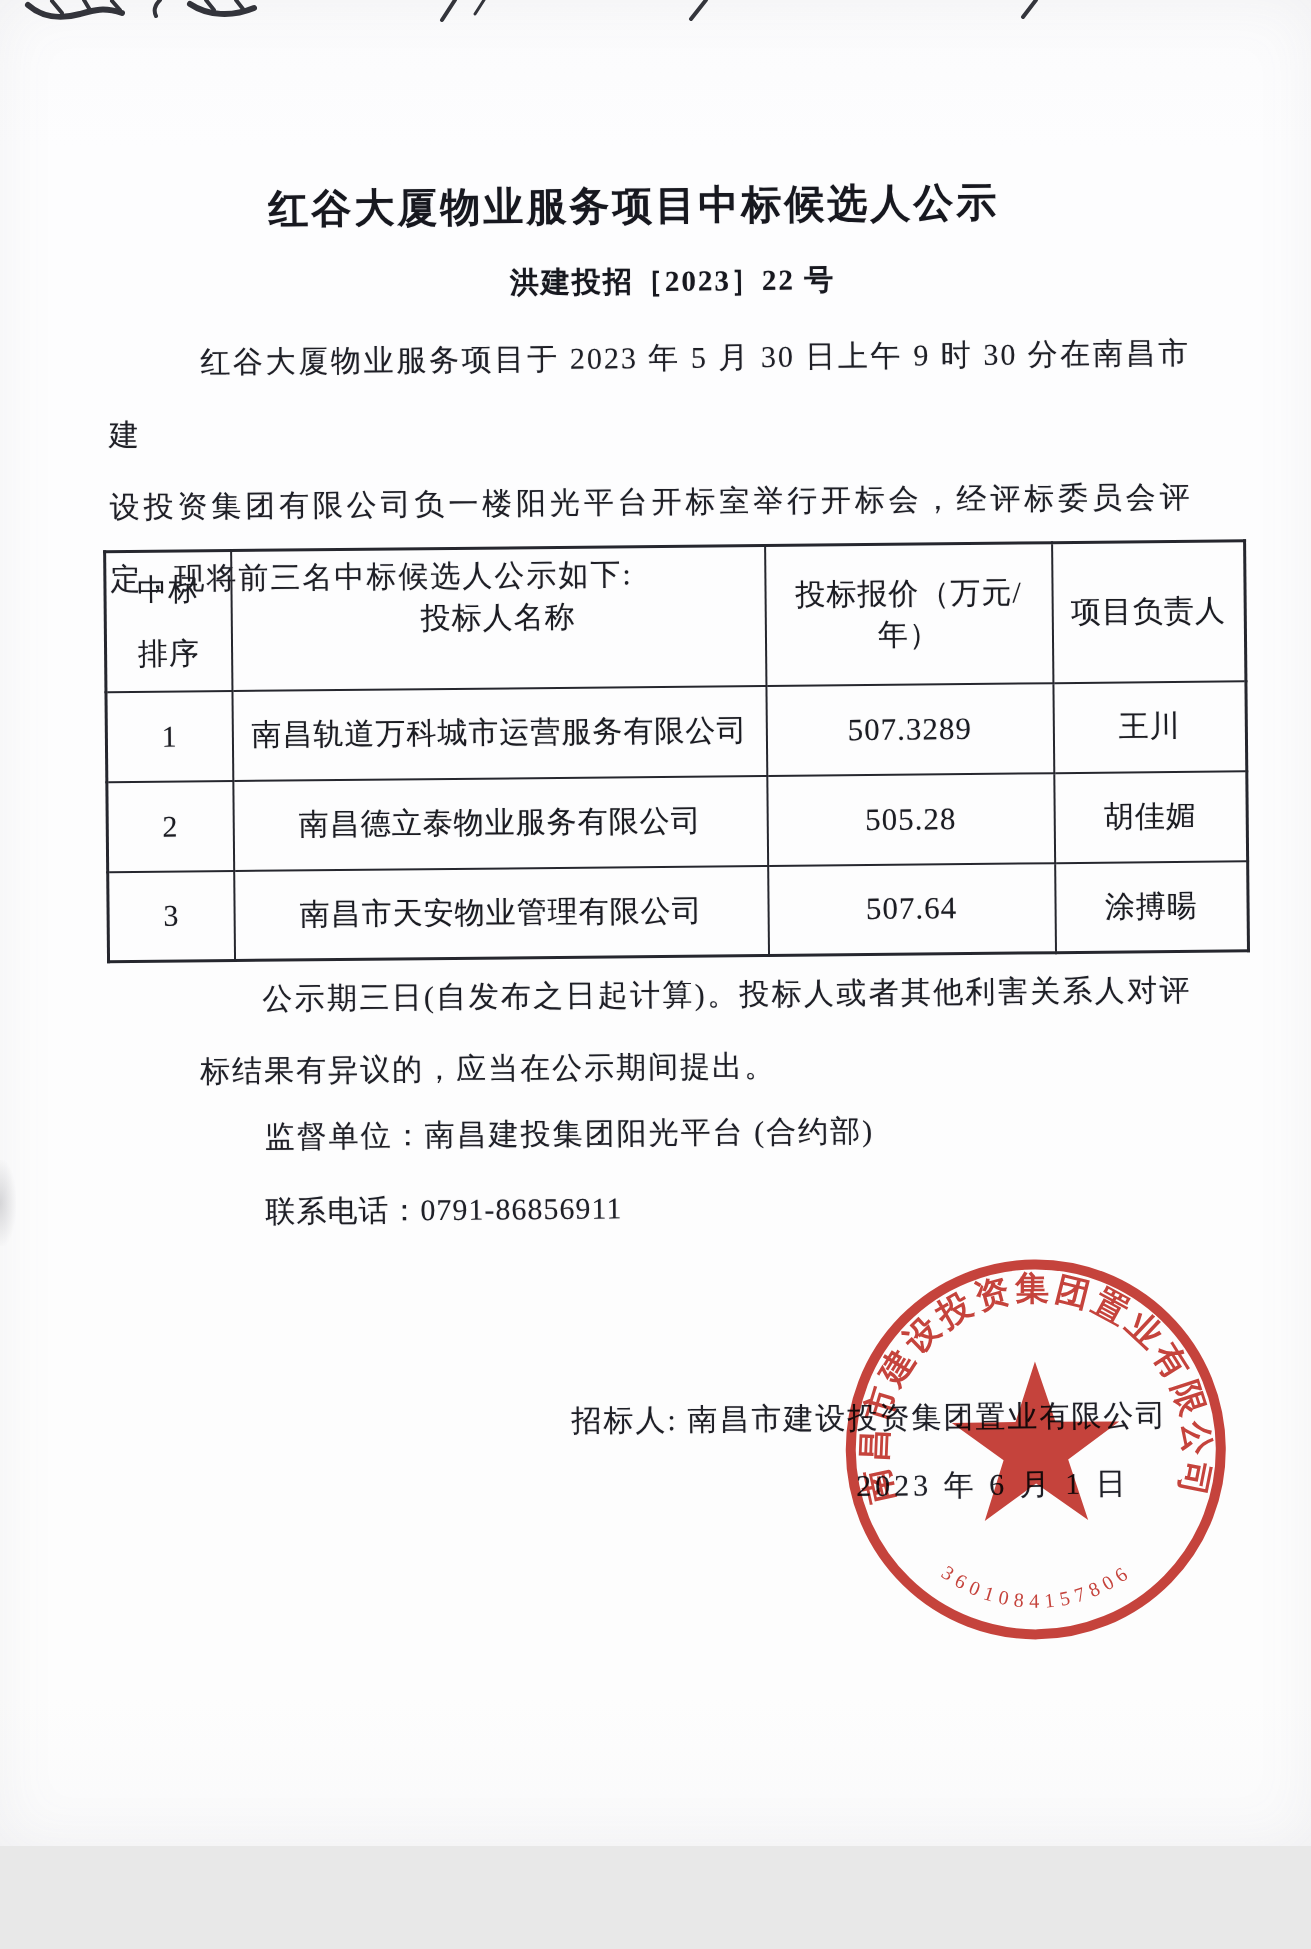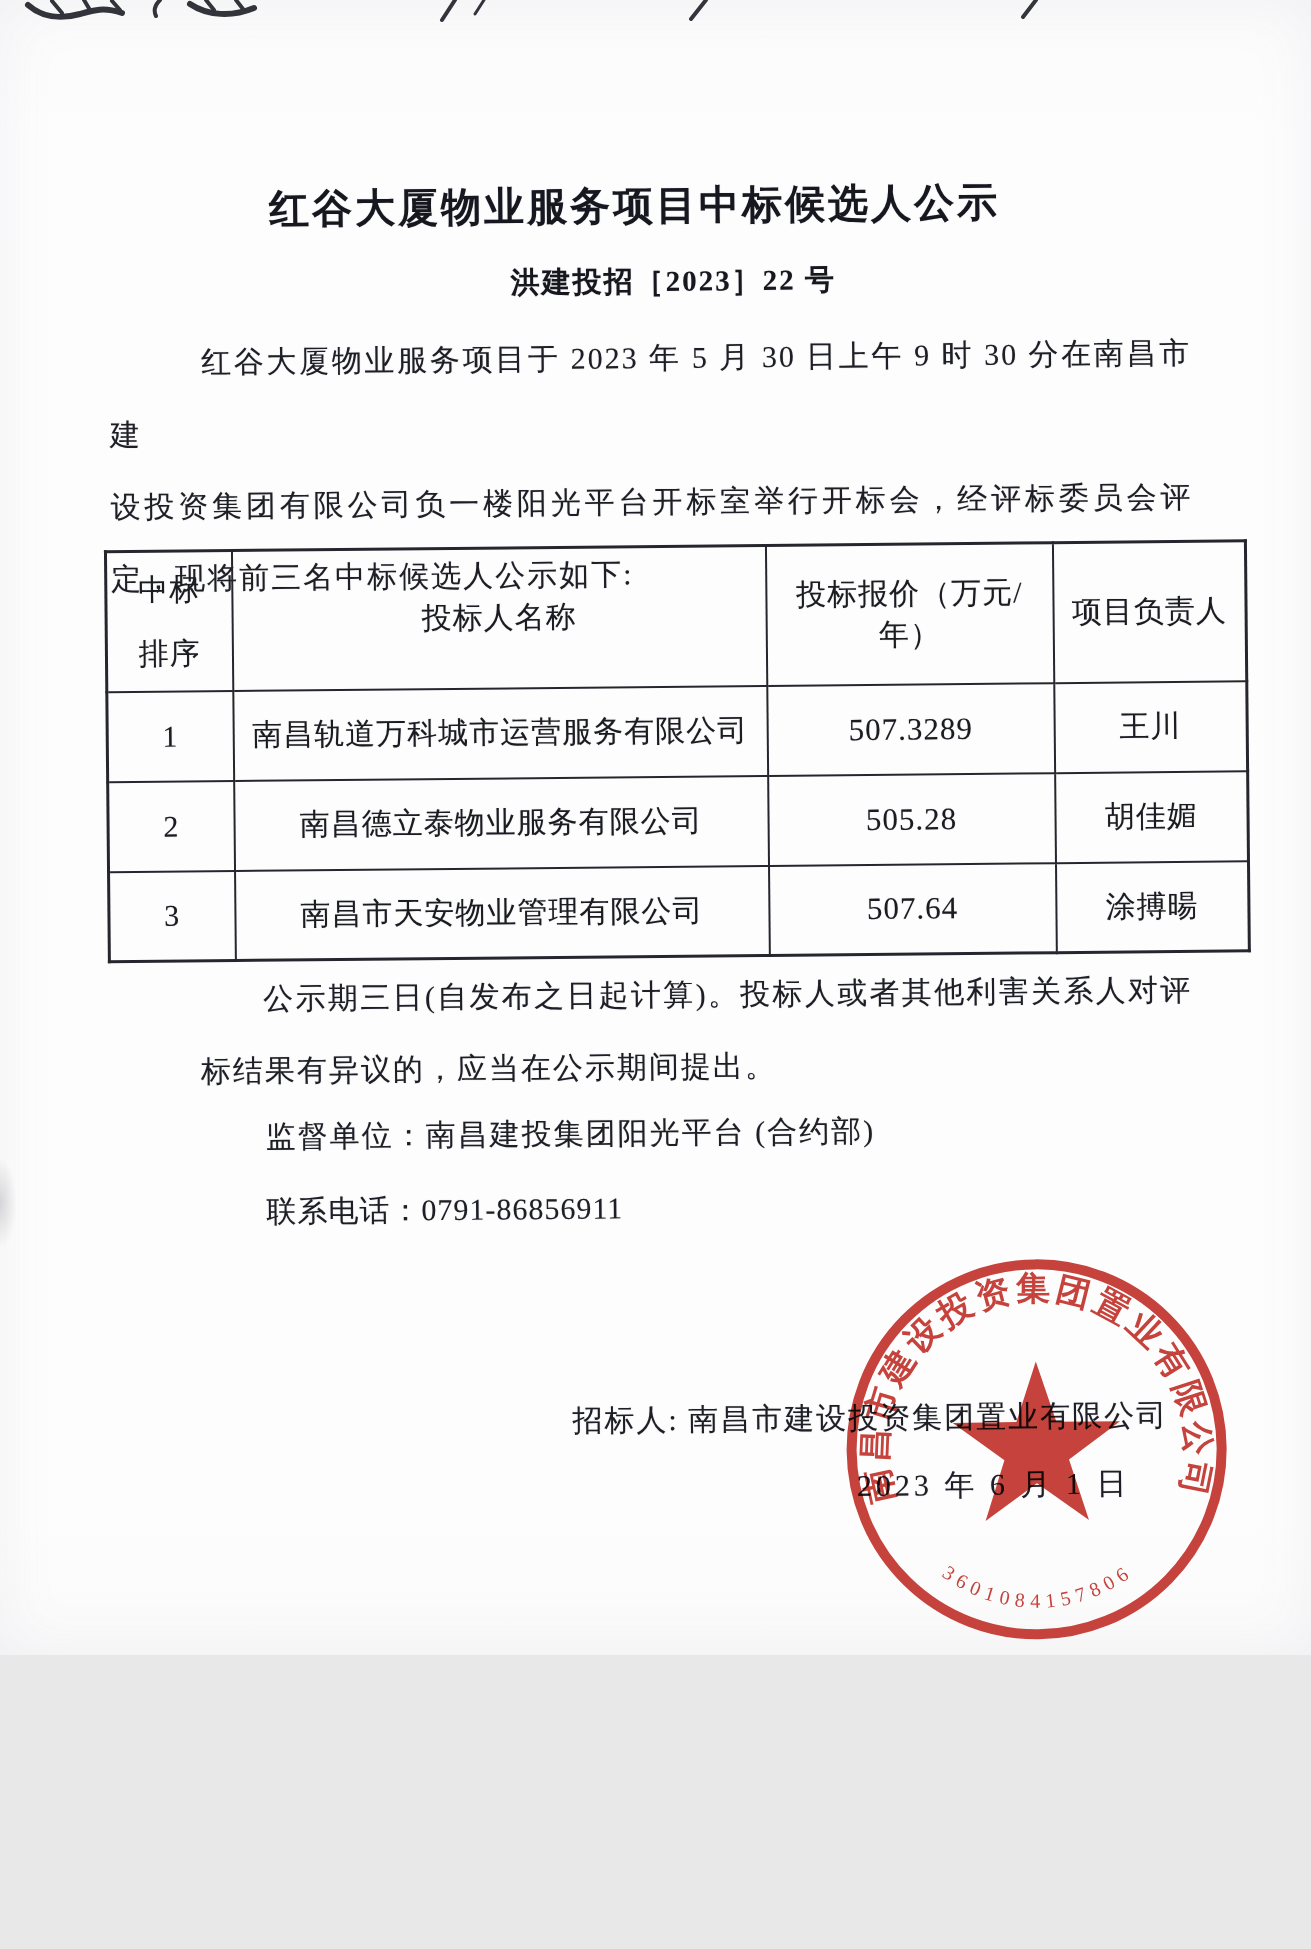--- a/index.html
+++ b/index.html
@@ -1,18 +1,18 @@
 <!DOCTYPE html>
 <html><head>
 <meta charset="utf-8">
 <style>
   html,body{margin:0;padding:0;background:#e8e8e8;}
   .sheet{
     position:relative;
-    width:1311px;height:1655px;
+    width:1311px;height:1846px;
     margin:0 auto;
     background:linear-gradient(180deg,#fbfbfc 0%, #fdfdfe 8%, #fdfdfd 92%, #fafafb 100%);
     overflow:hidden;
     font-family:"Liberation Serif","DejaVu Serif",serif;
     color:#1e1f26;
     box-shadow:inset 0 0 60px rgba(120,120,130,.08);
   }
   .doc{position:absolute;inset:0;transform:rotate(-0.55deg);transform-origin:50% 46%;}
   .txt{text-shadow:0 0 1px rgba(40,40,55,.35);}
   .page-title{

